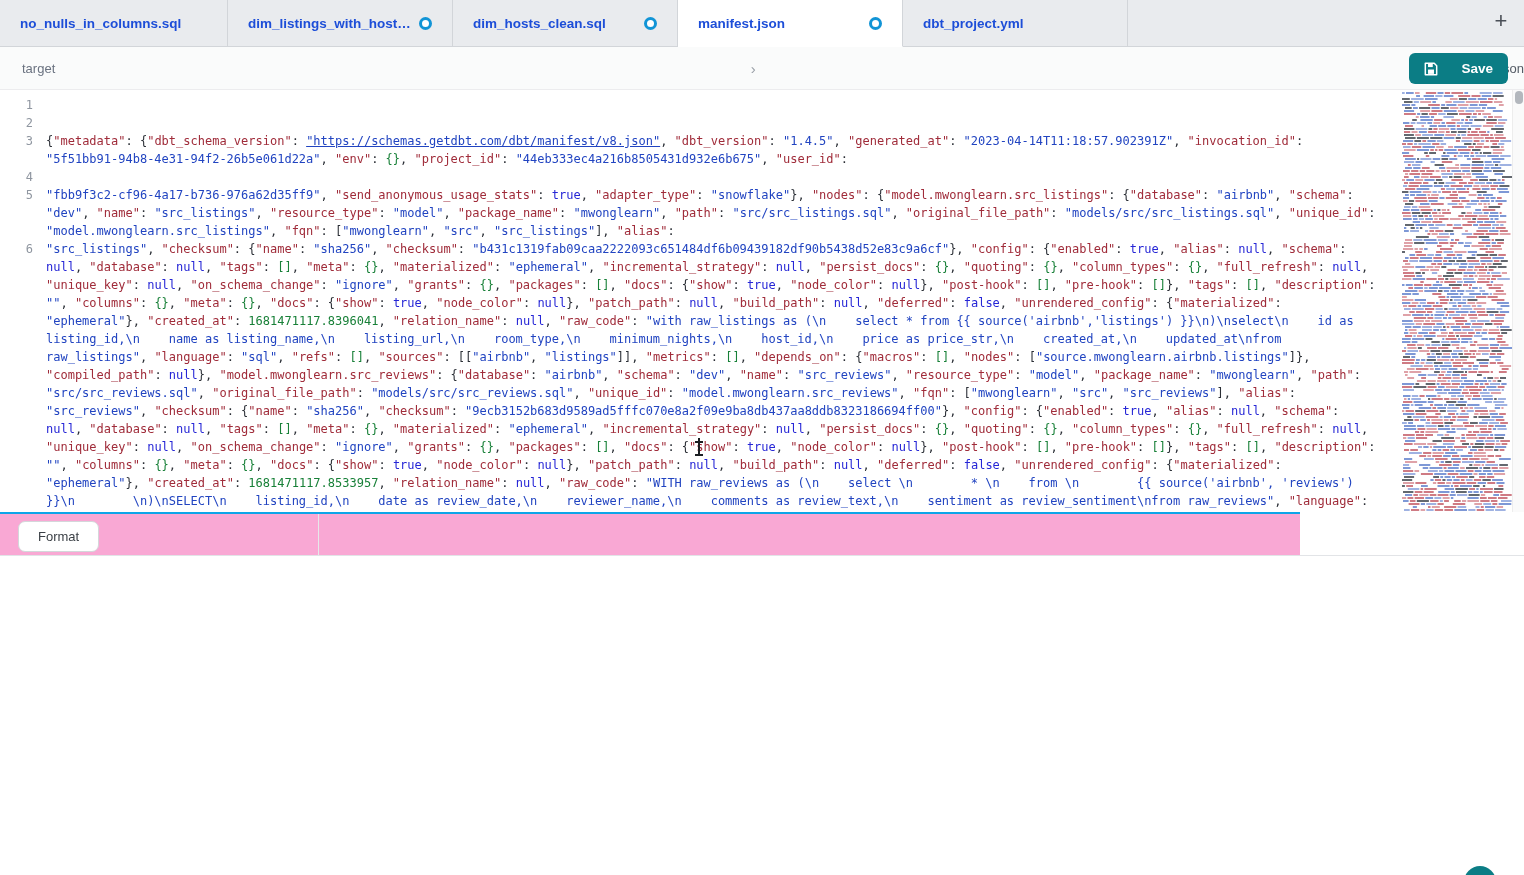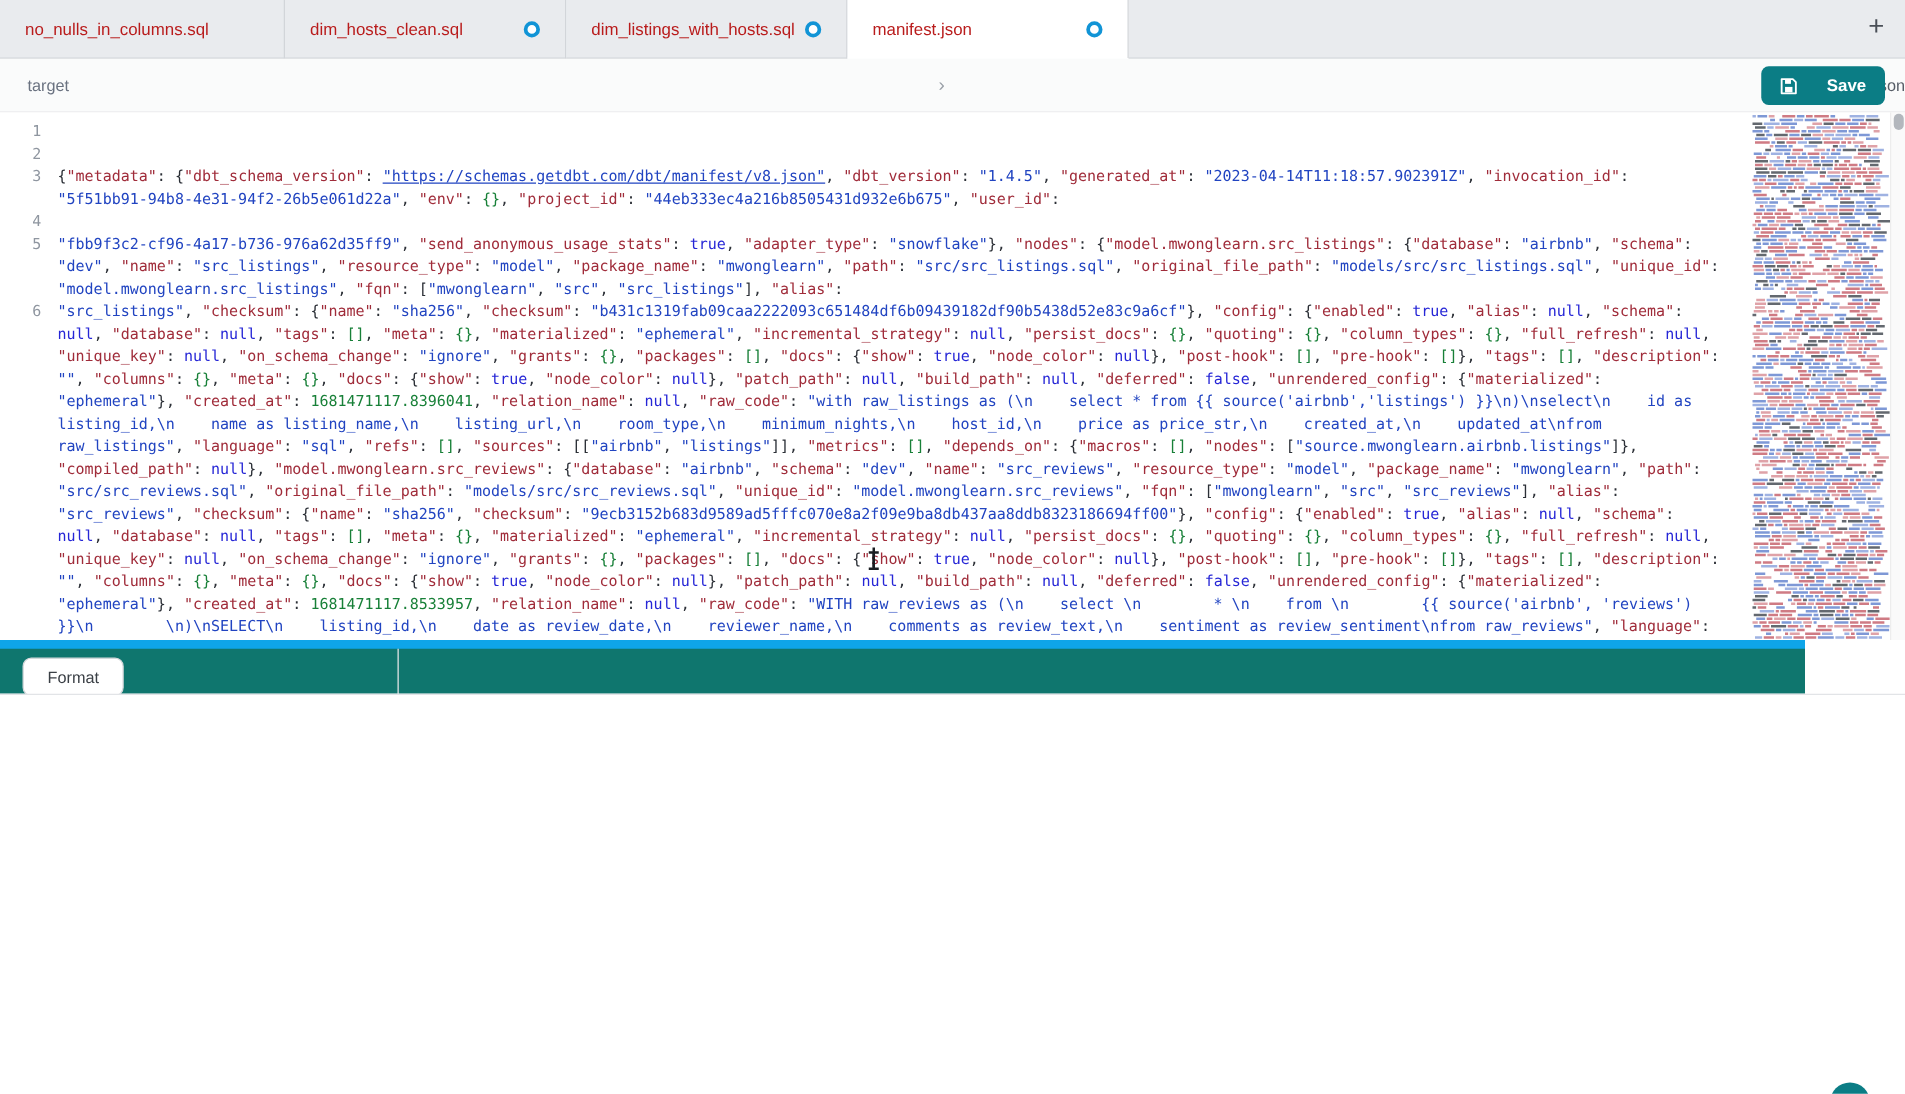--- a/index.html
+++ b/index.html
@@ -9,21 +9,21 @@
 
   
   .tabbar { position:absolute; left:0; top:0; width:1524px; height:47px;
             display:flex; background:#e9ebee; }
   .tab { width:225px; flex:none; height:47px; display:flex; align-items:center;
          gap:8px; padding:0 20px; background:#e9ebee;
          border-right:1px solid #d2d5d9; border-bottom:1px solid #d2d5d9;
          cursor:pointer; }
   .tab:first-child { width:228px; }
   .tab.active { background:#ffffff; border-bottom:1px solid #ffffff; }
-  .tab-label { font-size:13.5px; font-weight:400; color:#b91c1c; white-space:nowrap;
+  .tab-label { font-size:13.5px; font-weight:700; color:#1d4ed8; white-space:nowrap;
                overflow:hidden; text-overflow:ellipsis; }
   .dot { margin-left:auto; flex:none; width:13px; height:13px; border-radius:50%;
          border:3.5px solid var(--badge,#1194d6); background:#fff; }
   .tab-filler { flex:1; border-bottom:1px solid #d2d5d9; position:relative; }
   .plus { position:absolute; right:10px; top:9px; width:26px; height:26px;
           font-size:22px; line-height:24px; text-align:center; color:#4a4f57;
           cursor:pointer; font-weight:400; }
 
   
   .crumbbar { position:absolute; left:0; top:47px; width:1524px; height:43px;
@@ -66,22 +66,22 @@
 
   
   .minimap { position:absolute; left:1400px; top:90px; width:112px; height:422px;
              background:#fff; overflow:hidden; cursor:pointer; }
   .vscroll { position:absolute; left:1512px; top:90px; width:12px; height:422px;
              background:#fafafa; border-left:1px solid #ededed; }
   .vthumb { position:absolute; left:2px; top:1px; width:8px; height:13px;
             background:#b3b7bd; border-radius:4px; cursor:grab; }
 
   
-  .bottombar { position:absolute; left:0; top:512px; width:1444px; height:43px;
-               background:#0f766e; border-top:7px solid #0ea5e9; }
+  .bottombar { position:absolute; left:0; top:512px; width:1300px; height:43px;
+               background:#f9a8d4; border-top:2px solid #0ea5e9; }
   .bottombar .vdiv { position:absolute; left:318px; top:0; width:1px; height:42px;
                      background:#e6e8ea; }
   .format-btn { position:absolute; left:18px; top:7px; padding:7px 19px;
                 background:#fff; border:1px solid #d4d7da; border-radius:7px;
                 font-size:13px; color:#3a3f45; cursor:pointer;
                 font-family:"Liberation Sans",sans-serif; }
   .resultpanel { position:absolute; left:0; top:555px; width:1524px; height:320px;
                  background:#fff; border-top:1px solid #e2e4e7; }
 
   .fab { position:absolute; left:1464px; top:866px; width:32px; height:32px;
@@ -91,30 +91,33 @@
 <body>
 
 <div class="stage">
 
   <div class="tabbar">
     <div id="tabs" style="display:flex">
         <div class="tab">
           <span class="tab-label">no_nulls_in_columns.sql</span>
         </div>
         <div class="tab">
-          <span class="tab-label">dim_hosts_clean.sql</span>
+          <span class="tab-label">dim_listings_with_hosts.sql</span>
           <span class="dot"></span>
         </div>
         <div class="tab">
-          <span class="tab-label">dim_listings_with_hosts.sql</span>
+          <span class="tab-label">dim_hosts_clean.sql</span>
           <span class="dot"></span>
         </div>
         <div class="tab active">
           <span class="tab-label">manifest.json</span>
           <span class="dot"></span>
+        </div>
+        <div class="tab">
+          <span class="tab-label">dbt_project.yml</span>
         </div>
       </div>
     <div class="tab-filler">
       <div class="plus">+</div>
     </div>
   </div>
 
   <div class="crumbbar">
     <span class="crumb-folder">target</span>
     <span class="crumb-sep">›</span>

